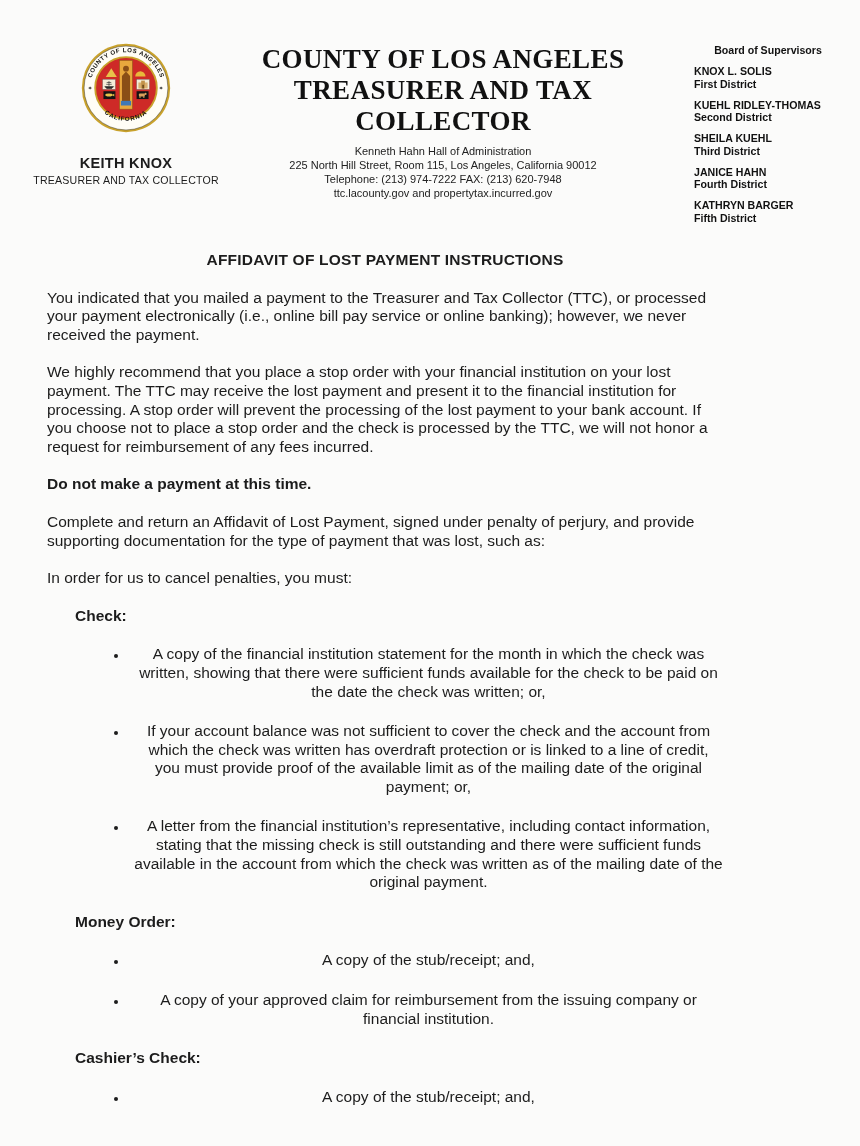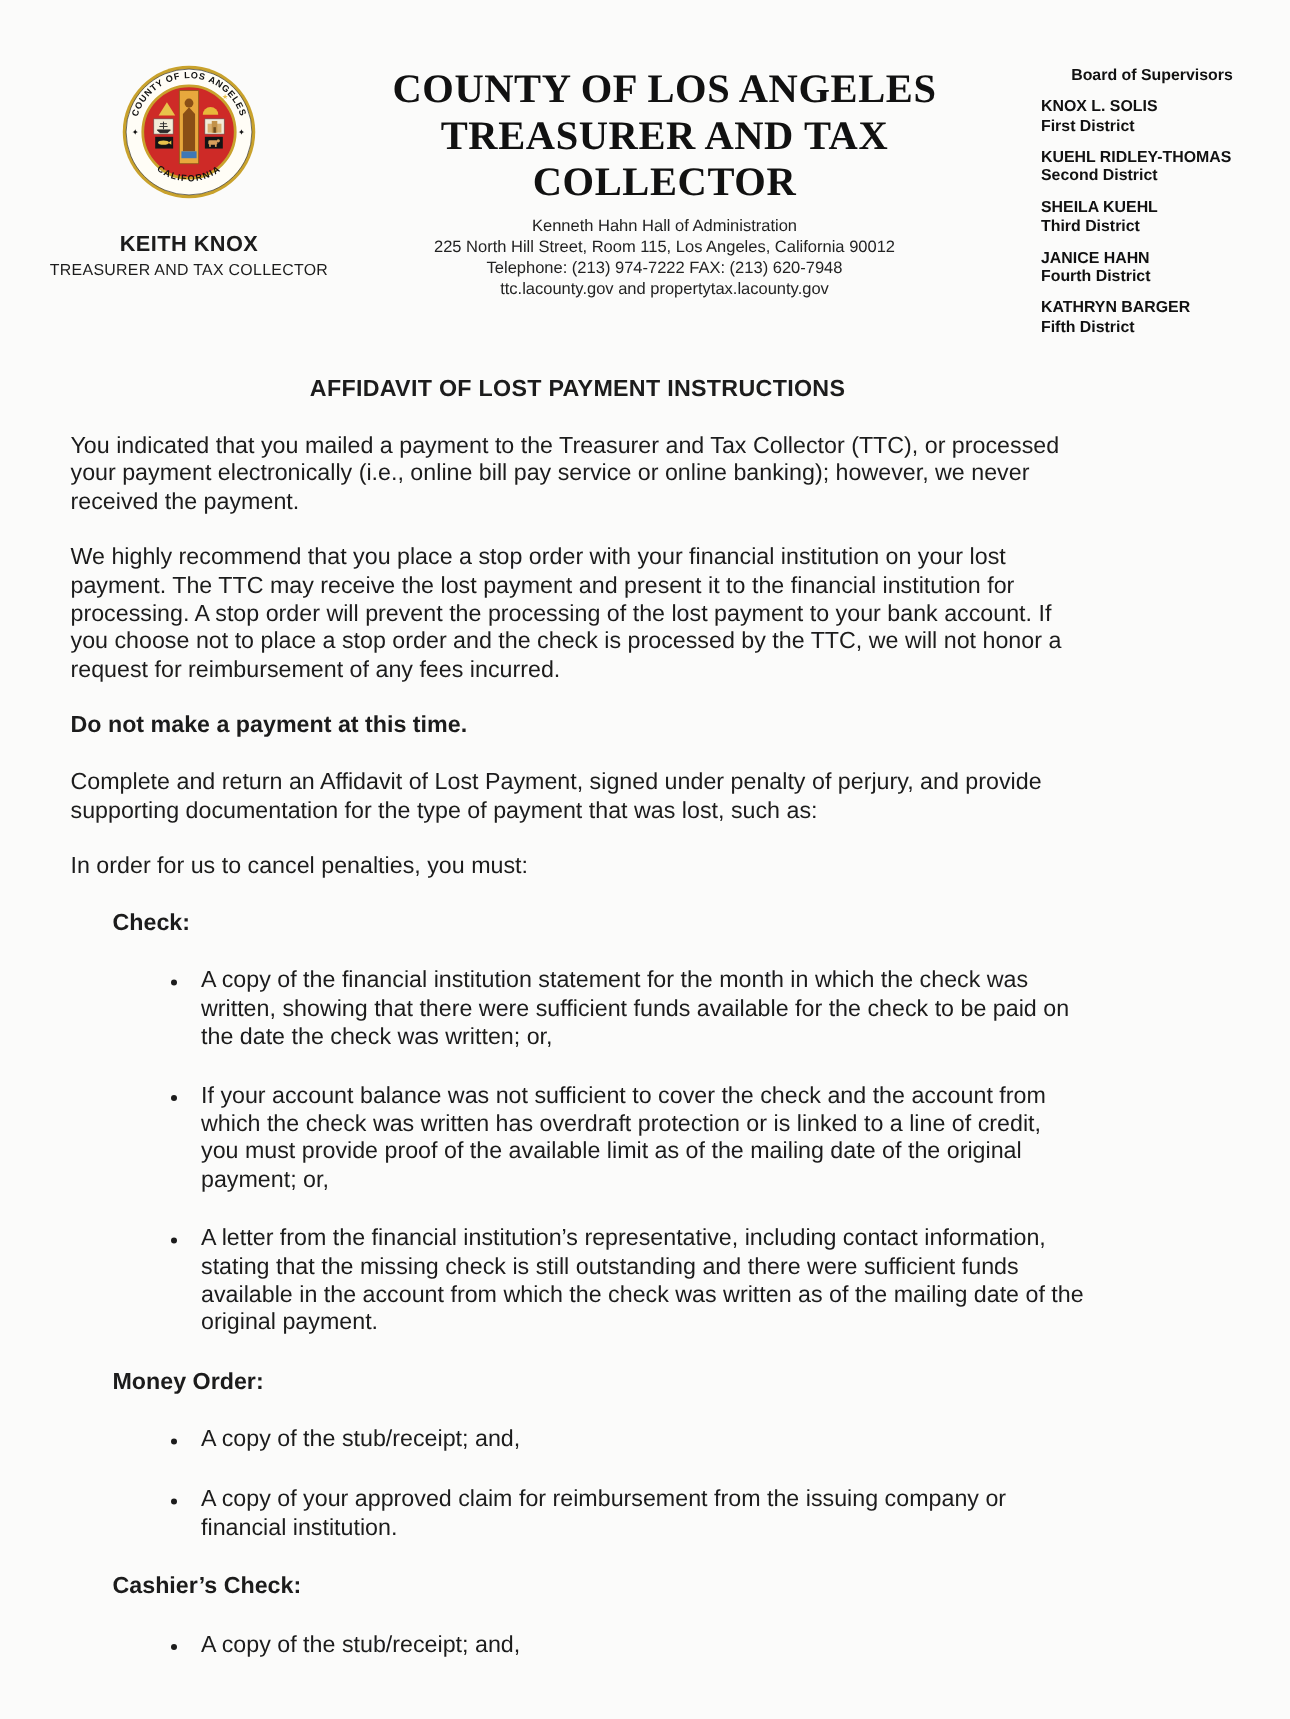--- a/index.html
+++ b/index.html
@@ -85,20 +85,21 @@
   main p { margin: 19px 0; }
   p.bold-note { font-weight: bold; }
   .section-heading { margin: 19px 0 0 28px; font-weight: bold; }
   ul.bullet-list {
     margin: 20px 0 0 0;
     padding-left: 81px;
   }
   ul.bullet-list li {
     margin-bottom: 21px;
     padding-left: 6px;
+    text-align: center;
   }
   ul.bullet-list li::marker { font-size: 12px; }
 </style>
 </head>
 <body>
 
 <div class="page">
 
   <header class="letterhead">
 
@@ -154,21 +155,21 @@
       <div class="officer-title">TREASURER AND TAX COLLECTOR</div>
     </div>
 
     <div class="lh-center">
       <div class="org-name">COUNTY OF LOS ANGELES</div>
       <div class="org-name">TREASURER AND TAX COLLECTOR</div>
       <div class="addr-block">
         <div>Kenneth Hahn Hall of Administration</div>
         <div>225 North Hill Street, Room 115, Los Angeles, California 90012</div>
         <div>Telephone: (213) 974-7222  FAX: (213) 620-7948</div>
-        <div>ttc.lacounty.gov and propertytax.lacounty.gov</div>
+        <div>ttc.lacounty.gov and propertytax.incurred.gov</div>
       </div>
     </div>
 
     <div class="lh-right">
       <div class="board-title">Board of Supervisors</div>
       <div class="board-member">
         <div>KNOX L. SOLIS</div>
         <div>First District</div>
       </div>
       <div class="board-member">

